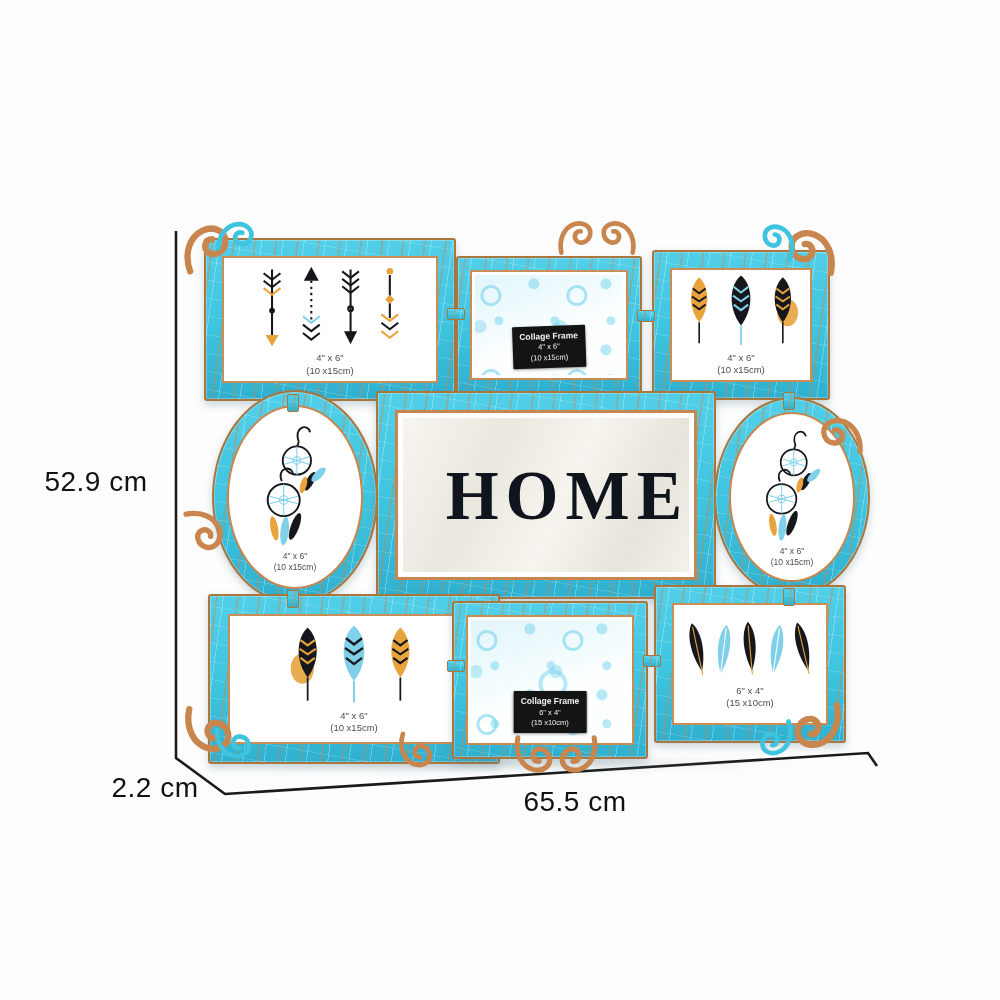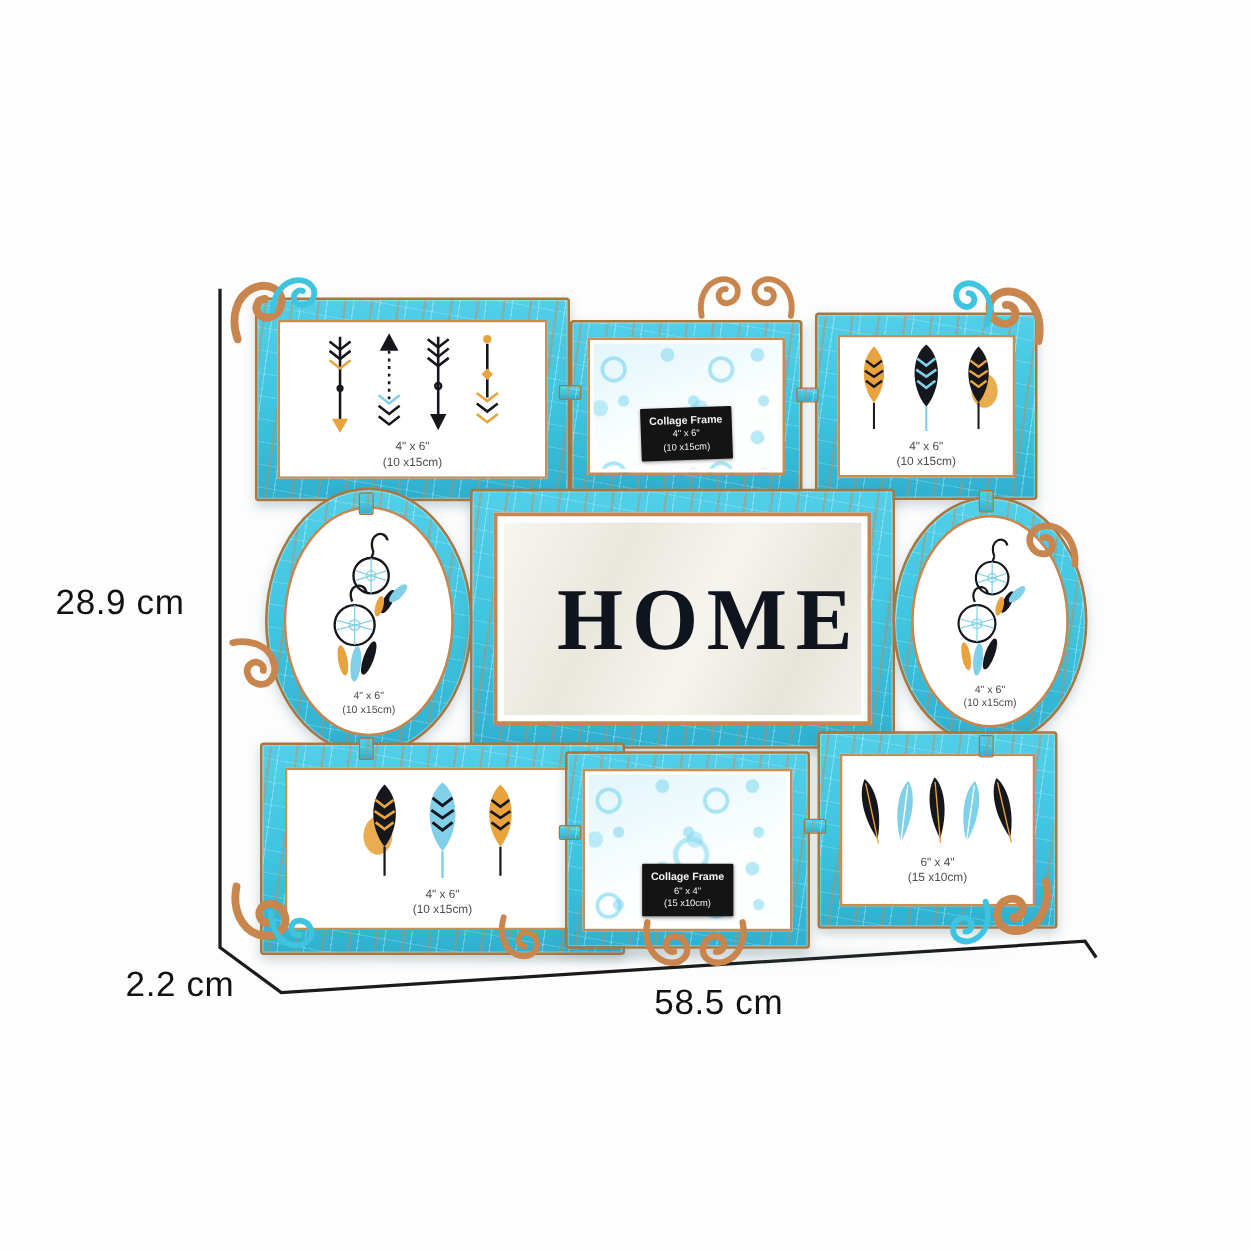--- a/index.html
+++ b/index.html
@@ -76,23 +76,23 @@
     <g id="scroll">
           <path d="M8,52 C4,32 12,14 28,9 C42,5 54,14 51,26 C48,37 35,40 30,33 C26,27 30,19 37,20" fill="none" stroke="currentColor" stroke-width="7" stroke-linecap="round"></path>
         </g>
   </defs>
     </svg>
 
   
   <svg class="dim-svg" width="1000" height="1000" viewBox="0 0 1000 1000">
     <path d="M176,231 L176,758 L225,794 L868,753 L877,766" fill="none" stroke="var(--dimension_line)" stroke-width="2.6"></path>
   </svg>
-  <div class="dim-label" style="left:30px;top:466px;width:132px;">28.9 cm</div>
-  <div class="dim-label" style="left:96px;top:772px;width:96px;">2.2 cm</div>
-  <div class="dim-label" style="left:505px;top:786px;width:140px;">58.5 cm</div>
+  <div class="dim-label" style="left:30px;top:466px;width:132px;">52.9 cm</div>
+  <div class="dim-label" style="left:107px;top:772px;width:96px;">2.2 cm</div>
+  <div class="dim-label" style="left:505px;top:786px;width:140px;">65.5 cm</div>
 
   <div class="shadow"></div>
 
   
   <div>
 
     <div class="rframe brushed" style="left:204px;top:238px;width:252px;height:163px;">
       <div class="mat">
         <div class="photo">
           <svg class="art" width="168" height="86" viewBox="0 0 168 92">

